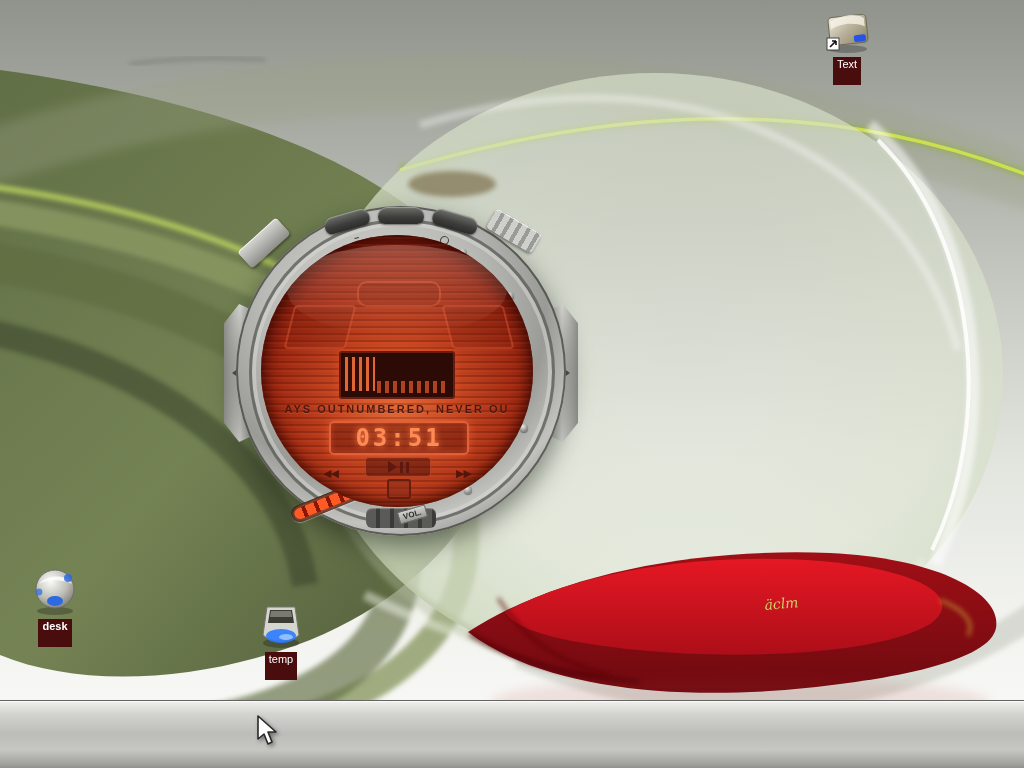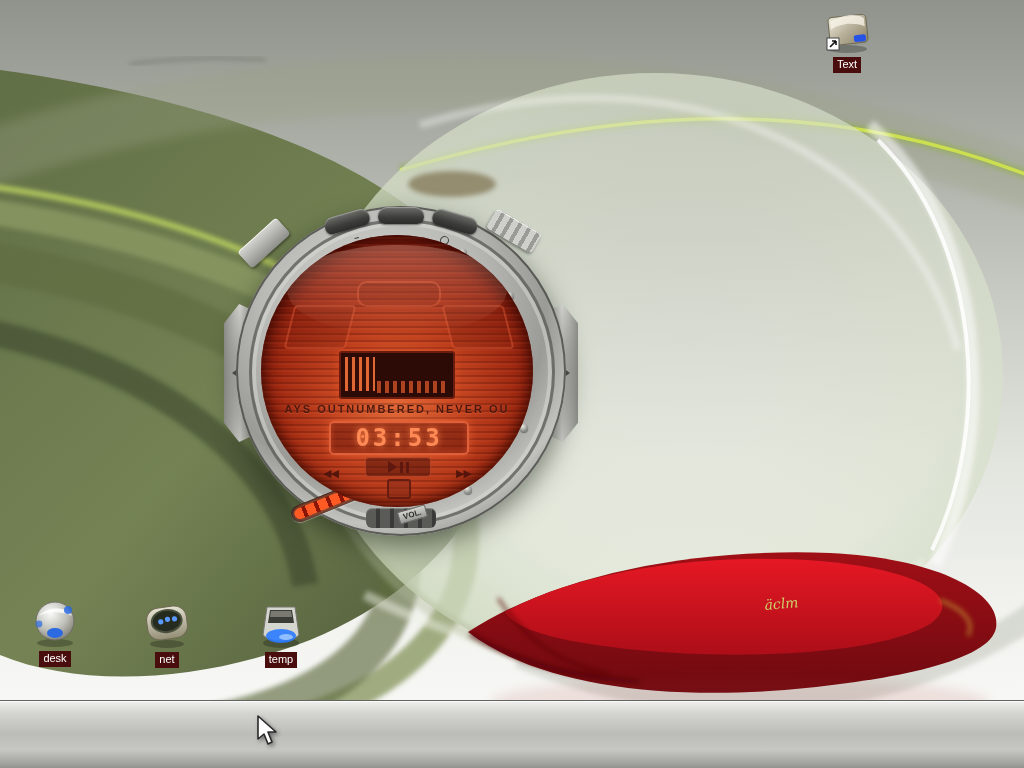--- a/index.html
+++ b/index.html
@@ -3,21 +3,21 @@
 <meta charset="utf-8">
 <style>
   html,body{margin:0;padding:0;width:1024px;height:768px;overflow:hidden;
     font-family:"Liberation Sans",sans-serif;background:#cfd2ca;}
   .stage{position:absolute;left:0;top:0;width:1024px;height:768px;overflow:hidden;}
   .wallpaper{position:absolute;left:0;top:0;}
 
   
   .dicon{position:absolute;width:64px;text-align:center;cursor:default;}
   .dicon .art{display:block;margin:0 auto;}
-  .dicon .lbl{display:inline-block;margin-top:2px;padding:1px 4px 2px;
+  .dicon .lbl{display:inline-block;margin-top:2px;padding:1px 4px 14px;
     background:var(--icon-label-bg,#4a0d0d);color:#fff;font-size:11px;line-height:13px;white-space:nowrap;}
 
   
   .player{position:absolute;left:236px;top:206px;width:330px;height:330px;}
   .p-ring{position:absolute;left:0;top:0;width:330px;height:330px;border-radius:50%;
     background:radial-gradient(circle at 42% 32%, #d8d8d6 0%, #b9b9b5 38%, #9a9a96 58%, #c2c2be 72%, #7e7e7a 88%, #565652 100%);
     box-shadow:0 10px 26px rgba(20,25,15,.5), inset 0 0 0 2px rgba(70,70,66,.8);}
   .p-ring::before{content:"";position:absolute;left:13px;top:13px;width:300px;height:300px;border-radius:50%;
     border:3px solid rgba(88,88,84,.75);box-shadow:inset 0 0 0 4px rgba(220,220,216,.5);}
   .bolt{position:absolute;width:8px;height:8px;border-radius:50%;
@@ -178,59 +178,39 @@
         <path d="M12,12 C24,6 40,6 46,12 L46,20 C34,14 20,15 12,20 Z" fill="#f6f2e6" opacity="0.8"></path>
         <rect x="34" y="28" width="12" height="7" rx="2" fill="#2653e6"></rect>
       </g>
       <rect x="8" y="30" width="12" height="12" fill="#fff" stroke="#444"></rect>
       <path d="M11,39 L17,33 M17,33 L13,33 M17,33 L17,37" stroke="#111" stroke-width="1.6" fill="none"></path>
     </svg>
     <span class="lbl">Text</span>
   </div>
 
 
-  <div class="dicon" style="left:23px;top:596px;">
+  <div class="dicon" style="left:23px;top:564px;font-weight:bold;">
     <svg class="art" width="56" height="52" viewBox="0 0 56 52">
       <defs>
           <radialGradient id="sp1" cx="0.38" cy="0.3" r="0.8">
         <stop offset="0" stop-color="#fafaf8"></stop>
             <stop offset="0.55" stop-color="#c0c0ba"></stop>
             <stop offset="1" stop-color="#77776e"></stop>
           </radialGradient>
         </defs>
       <ellipse cx="28" cy="47" rx="18" ry="4" fill="rgba(0,0,0,.25)"></ellipse>
       <circle cx="28" cy="25" r="19" fill="url(#sp1)" stroke="#6e6e66"></circle>
       <path d="M12,20 C20,10 40,10 45,20 C36,15 20,15 12,20 Z" fill="#fff" opacity="0.8"></path>
       <ellipse cx="28" cy="37" rx="8" ry="5" fill="#2b6ae0"></ellipse>
       <circle cx="41" cy="14" r="4" fill="#2b6ae0" opacity="0.85"></circle>
       <circle cx="12" cy="28" r="3.4" fill="#2b6ae0" opacity="0.7"></circle>
     </svg>
     <span class="lbl">desk</span>
   </div>
 
-  <div class="dicon" style="left:135px;top:599px;">
-    <svg class="art" width="56" height="50" viewBox="0 0 56 50">
-      <defs>
-          <linearGradient id="nd1" x1="0" y1="0" x2="0" y2="1">
-        <stop offset="0" stop-color="#e6e2d2"></stop>
-            <stop offset="1" stop-color="#948e76"></stop>
-          </linearGradient>
-        </defs>
-      <ellipse cx="28" cy="45" rx="17" ry="4" fill="rgba(0,0,0,.25)"></ellipse>
-      <g transform="rotate(-8 28 24)">
-        <rect x="8" y="8" width="40" height="32" rx="12" fill="url(#nd1)" stroke="#6e6852"></rect>
-        <ellipse cx="28" cy="22" rx="15" ry="11" fill="#262b20"></ellipse>
-        <ellipse cx="28" cy="22" rx="15" ry="11" fill="none" stroke="#4a503e" stroke-width="2"></ellipse>
-        <circle cx="22" cy="22" r="2.6" fill="#5a9aff"></circle>
-          <circle cx="29" cy="20.5" r="2.6" fill="#5a9aff"></circle>
-          <circle cx="36" cy="21" r="2.6" fill="#5a9aff"></circle>
-      </g>
-    </svg>
-    <span class="lbl">net</span>
-  </div>
 
   <div class="dicon" style="left:249px;top:597px;">
     <svg class="art" width="56" height="52" viewBox="0 0 56 52">
       <defs>
           <linearGradient id="tb1" x1="0" y1="0" x2="1" y2="0">
         <stop offset="0" stop-color="#8e8e86"></stop>
             <stop offset="0.4" stop-color="#ececе6"></stop>
             <stop offset="1" stop-color="#a6a69e"></stop>
           </linearGradient>
         </defs>
@@ -277,21 +257,21 @@
     <div class="p-face">
       <div class="p-mech m1"></div>
       <div class="p-mech m2"></div>
       <div class="p-mech m3"></div>
       <div class="p-spec">
         <div class="p-spec-bars"></div>
         <div class="p-spec-row"></div>
       </div>
       <div class="p-marquee">AYS OUTNUMBERED, NEVER OU</div>
       <div class="p-timebox">
-        <span class="p-time">03:53</span>
+        <span class="p-time">03:51</span>
       </div>
       <div class="p-playchip">
         <i class="pp-tri"></i>
         <i class="pp-bar"></i>
         <i class="pp-bar"></i>
       </div>
       <span class="p-prev">◀◀</span>
       <span class="p-next">▶▶</span>
       <div class="p-stopbtn"></div>
     </div>

